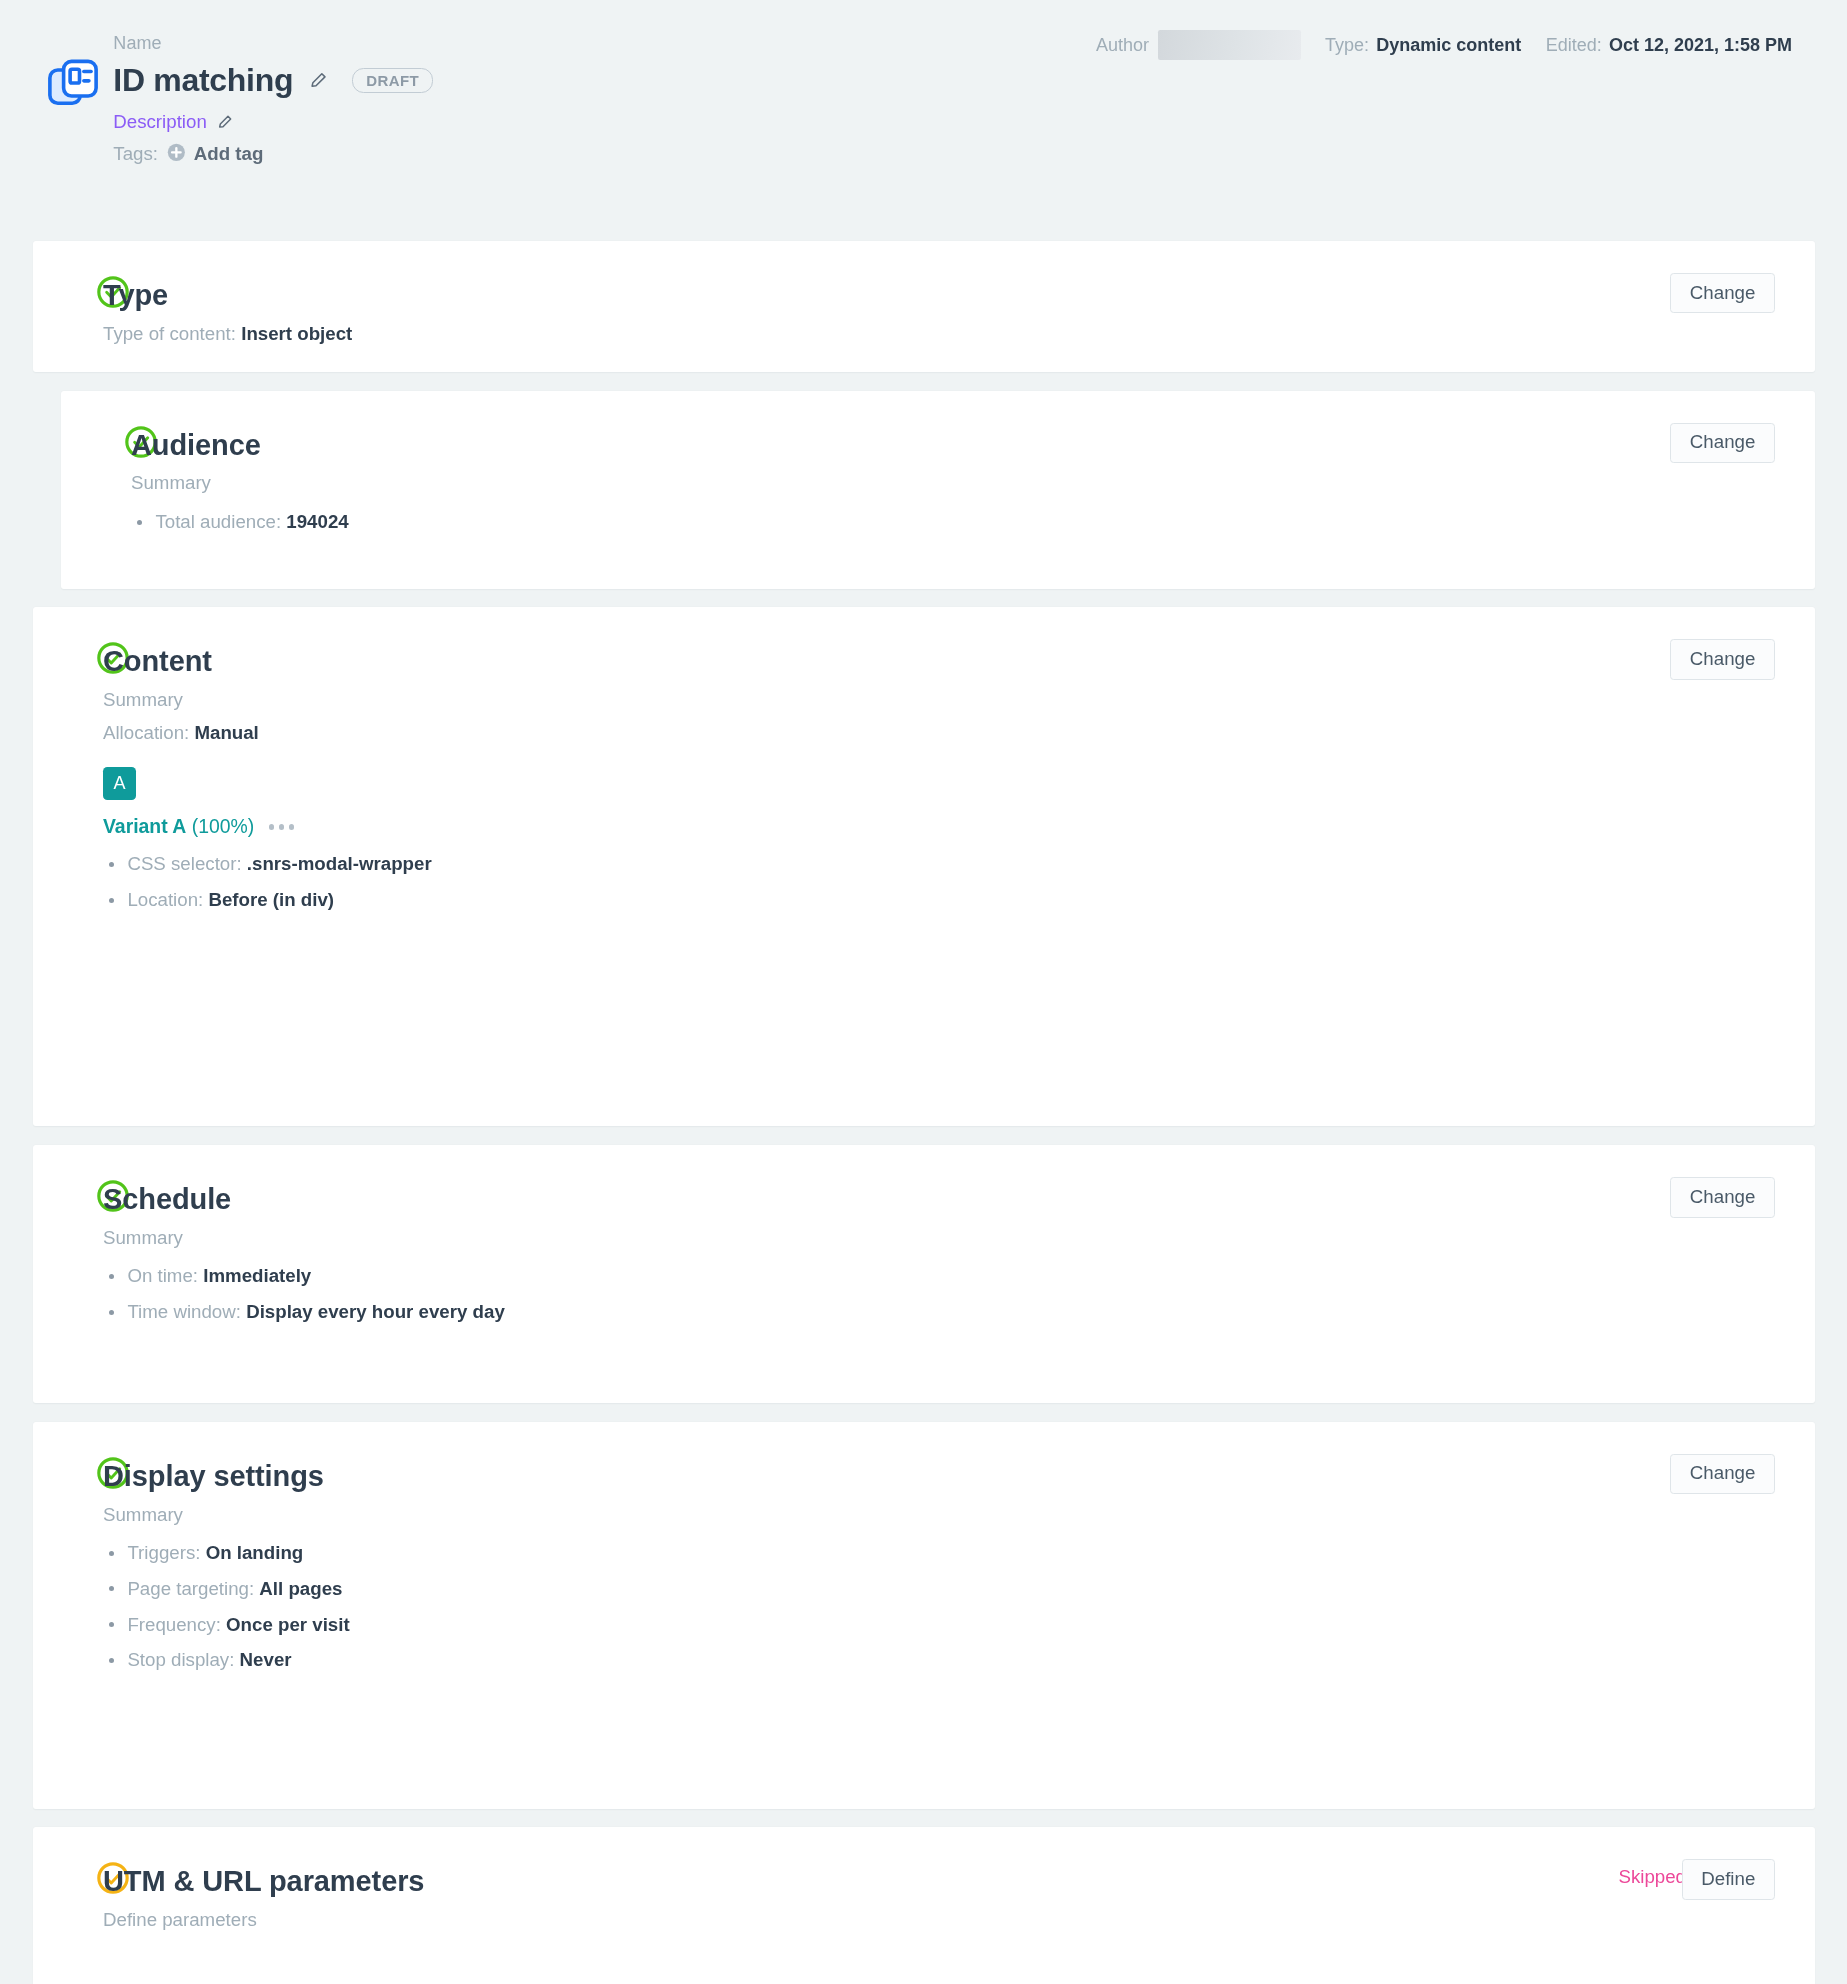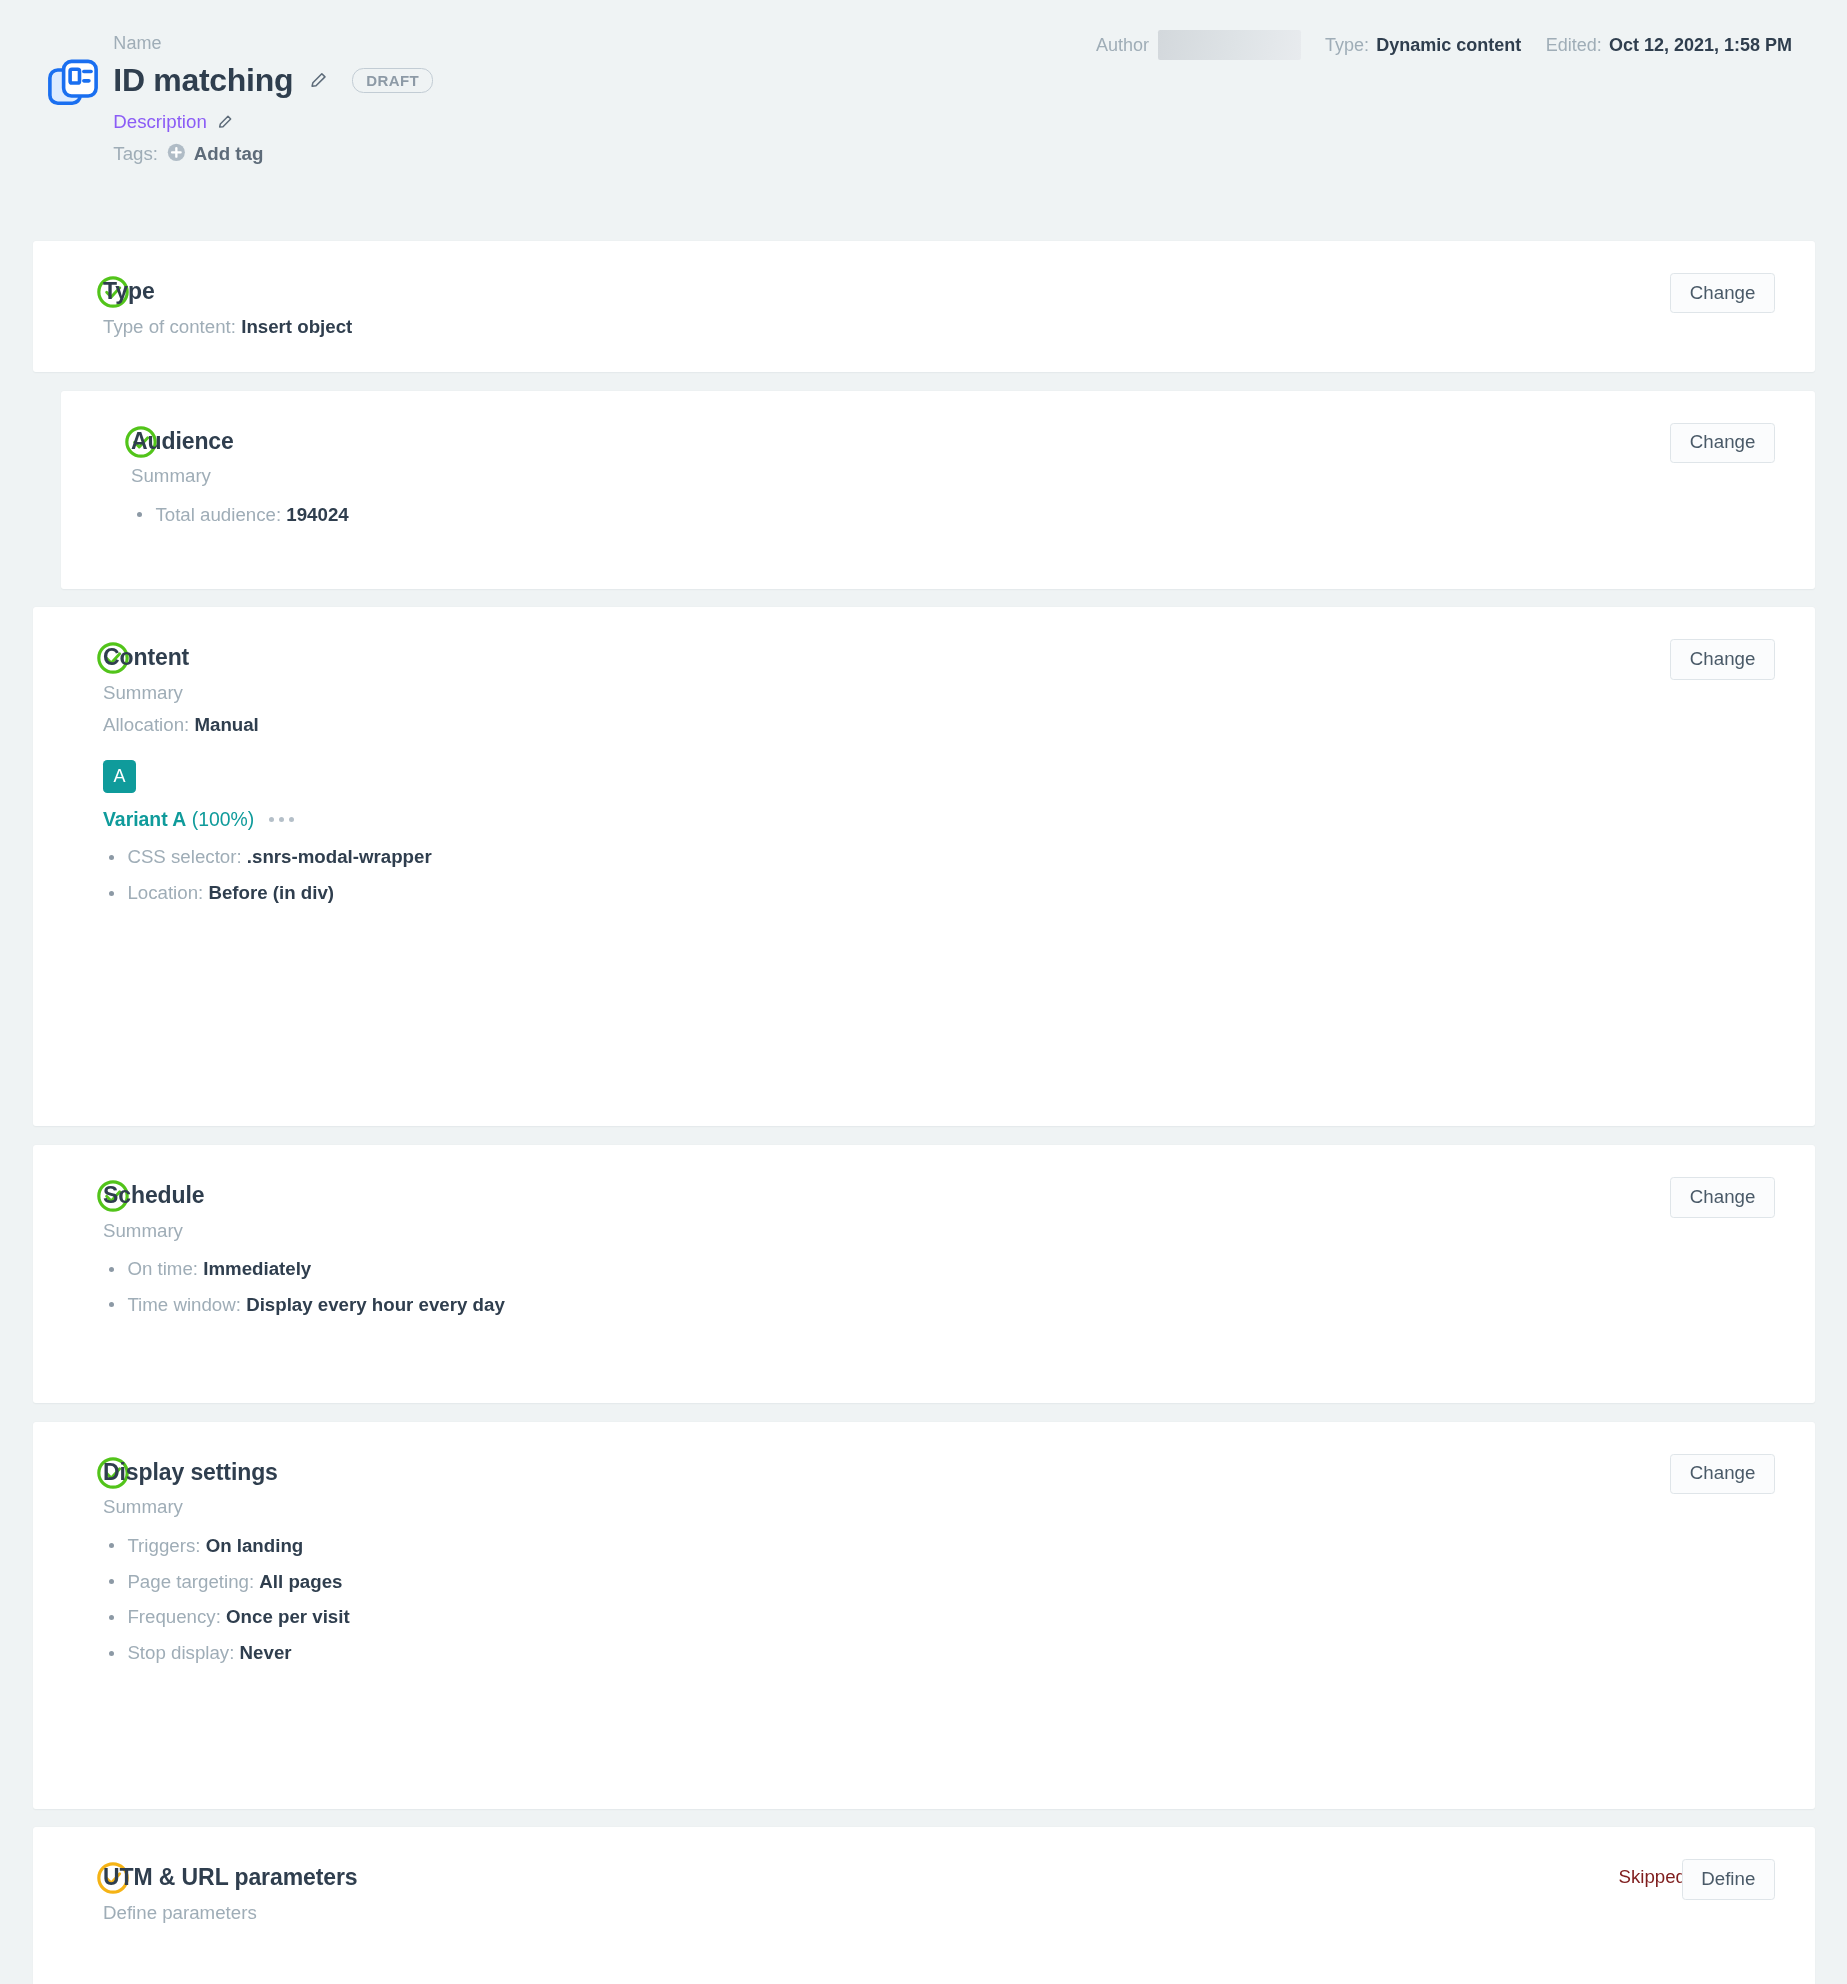--- a/index.html
+++ b/index.html
@@ -144,21 +144,21 @@
 
   .check-icon {
     position: absolute;
     left: 63px;
     top: 34px;
     width: 34px;
     height: 34px;
   }
 
   .card-title {
-    font-size: 23px;
+    font-size: 29px;
     font-weight: 700;
     color: #2f3e4e;
     line-height: 1.2;
     letter-spacing: -0.1px;
   }
 
   .card-subtitle {
     margin-top: 10px;
     font-size: 18.7px;
     color: #9fadb7;
@@ -205,21 +205,21 @@
     padding: 8.6px 18.7px 9.3px 18.7px;
     line-height: 1.1;
     cursor: pointer;
   }
 
   .skipped-label {
     position: absolute;
     right: 129px;
     top: 40px;
     font-size: 18.7px;
-    color: #7f1d1d;
+    color: #ec4899;
     line-height: 1.1;
   }
 
   
   .variant-block { margin-top: 23px; }
   .variant-badge {
     width: 33px; height: 33px;
     border-radius: 4.3px;
     background: #0f9b9b;
     color: #ffffff;

